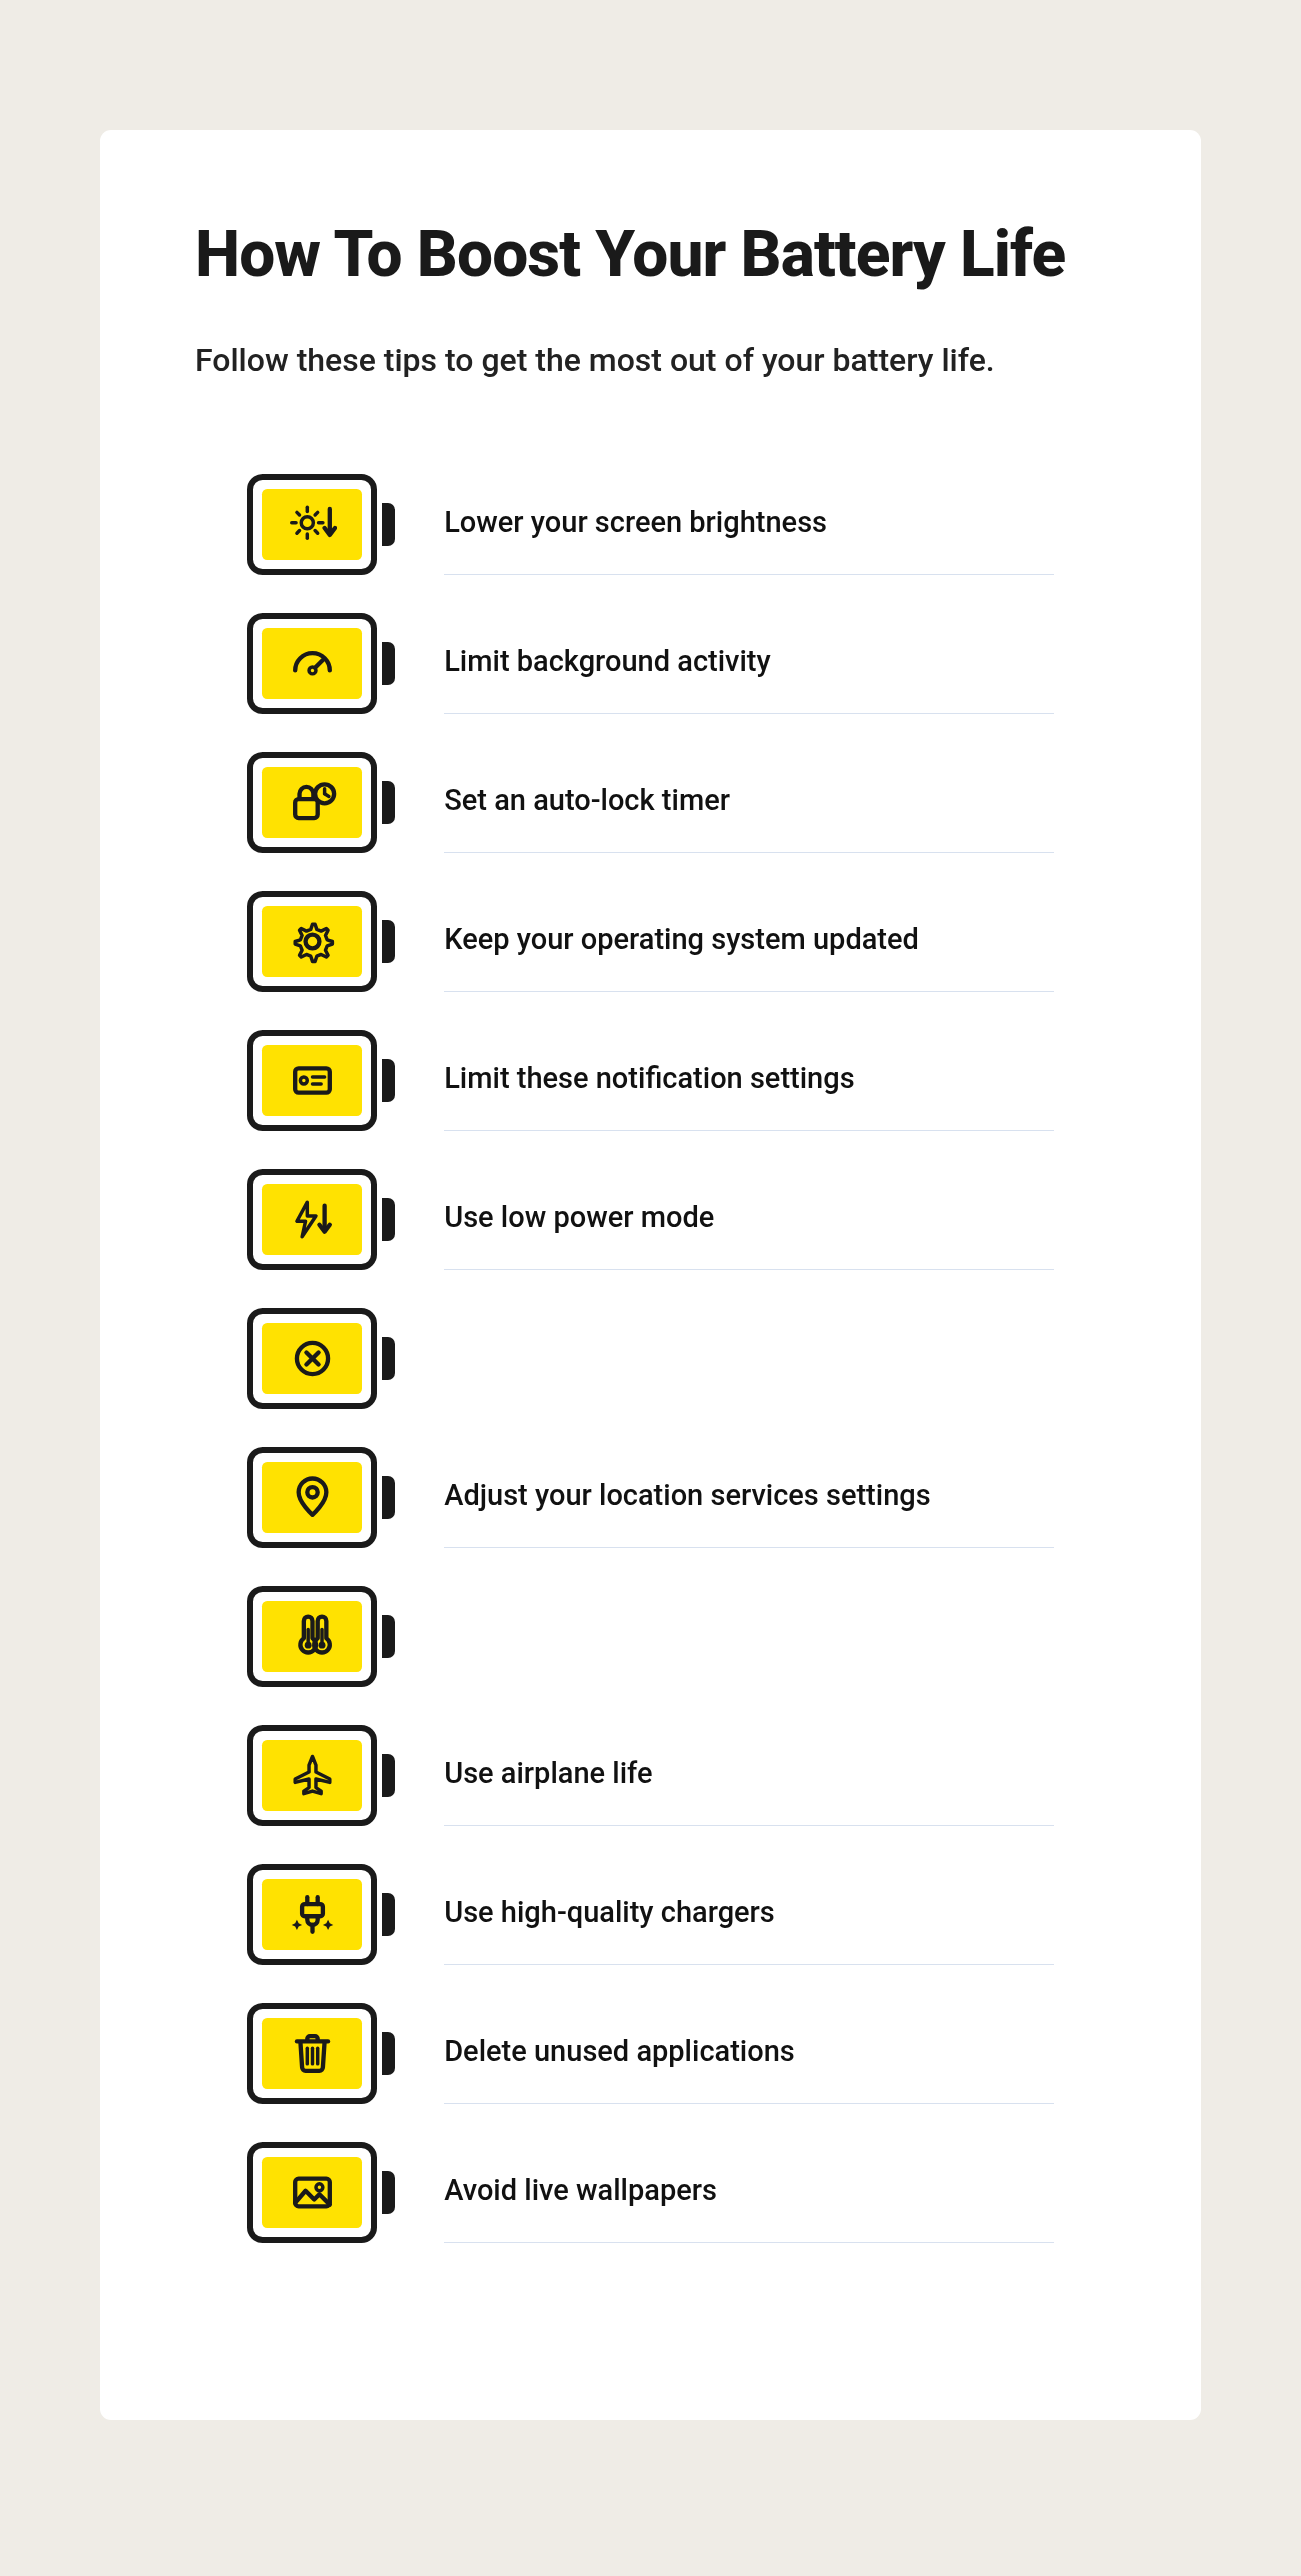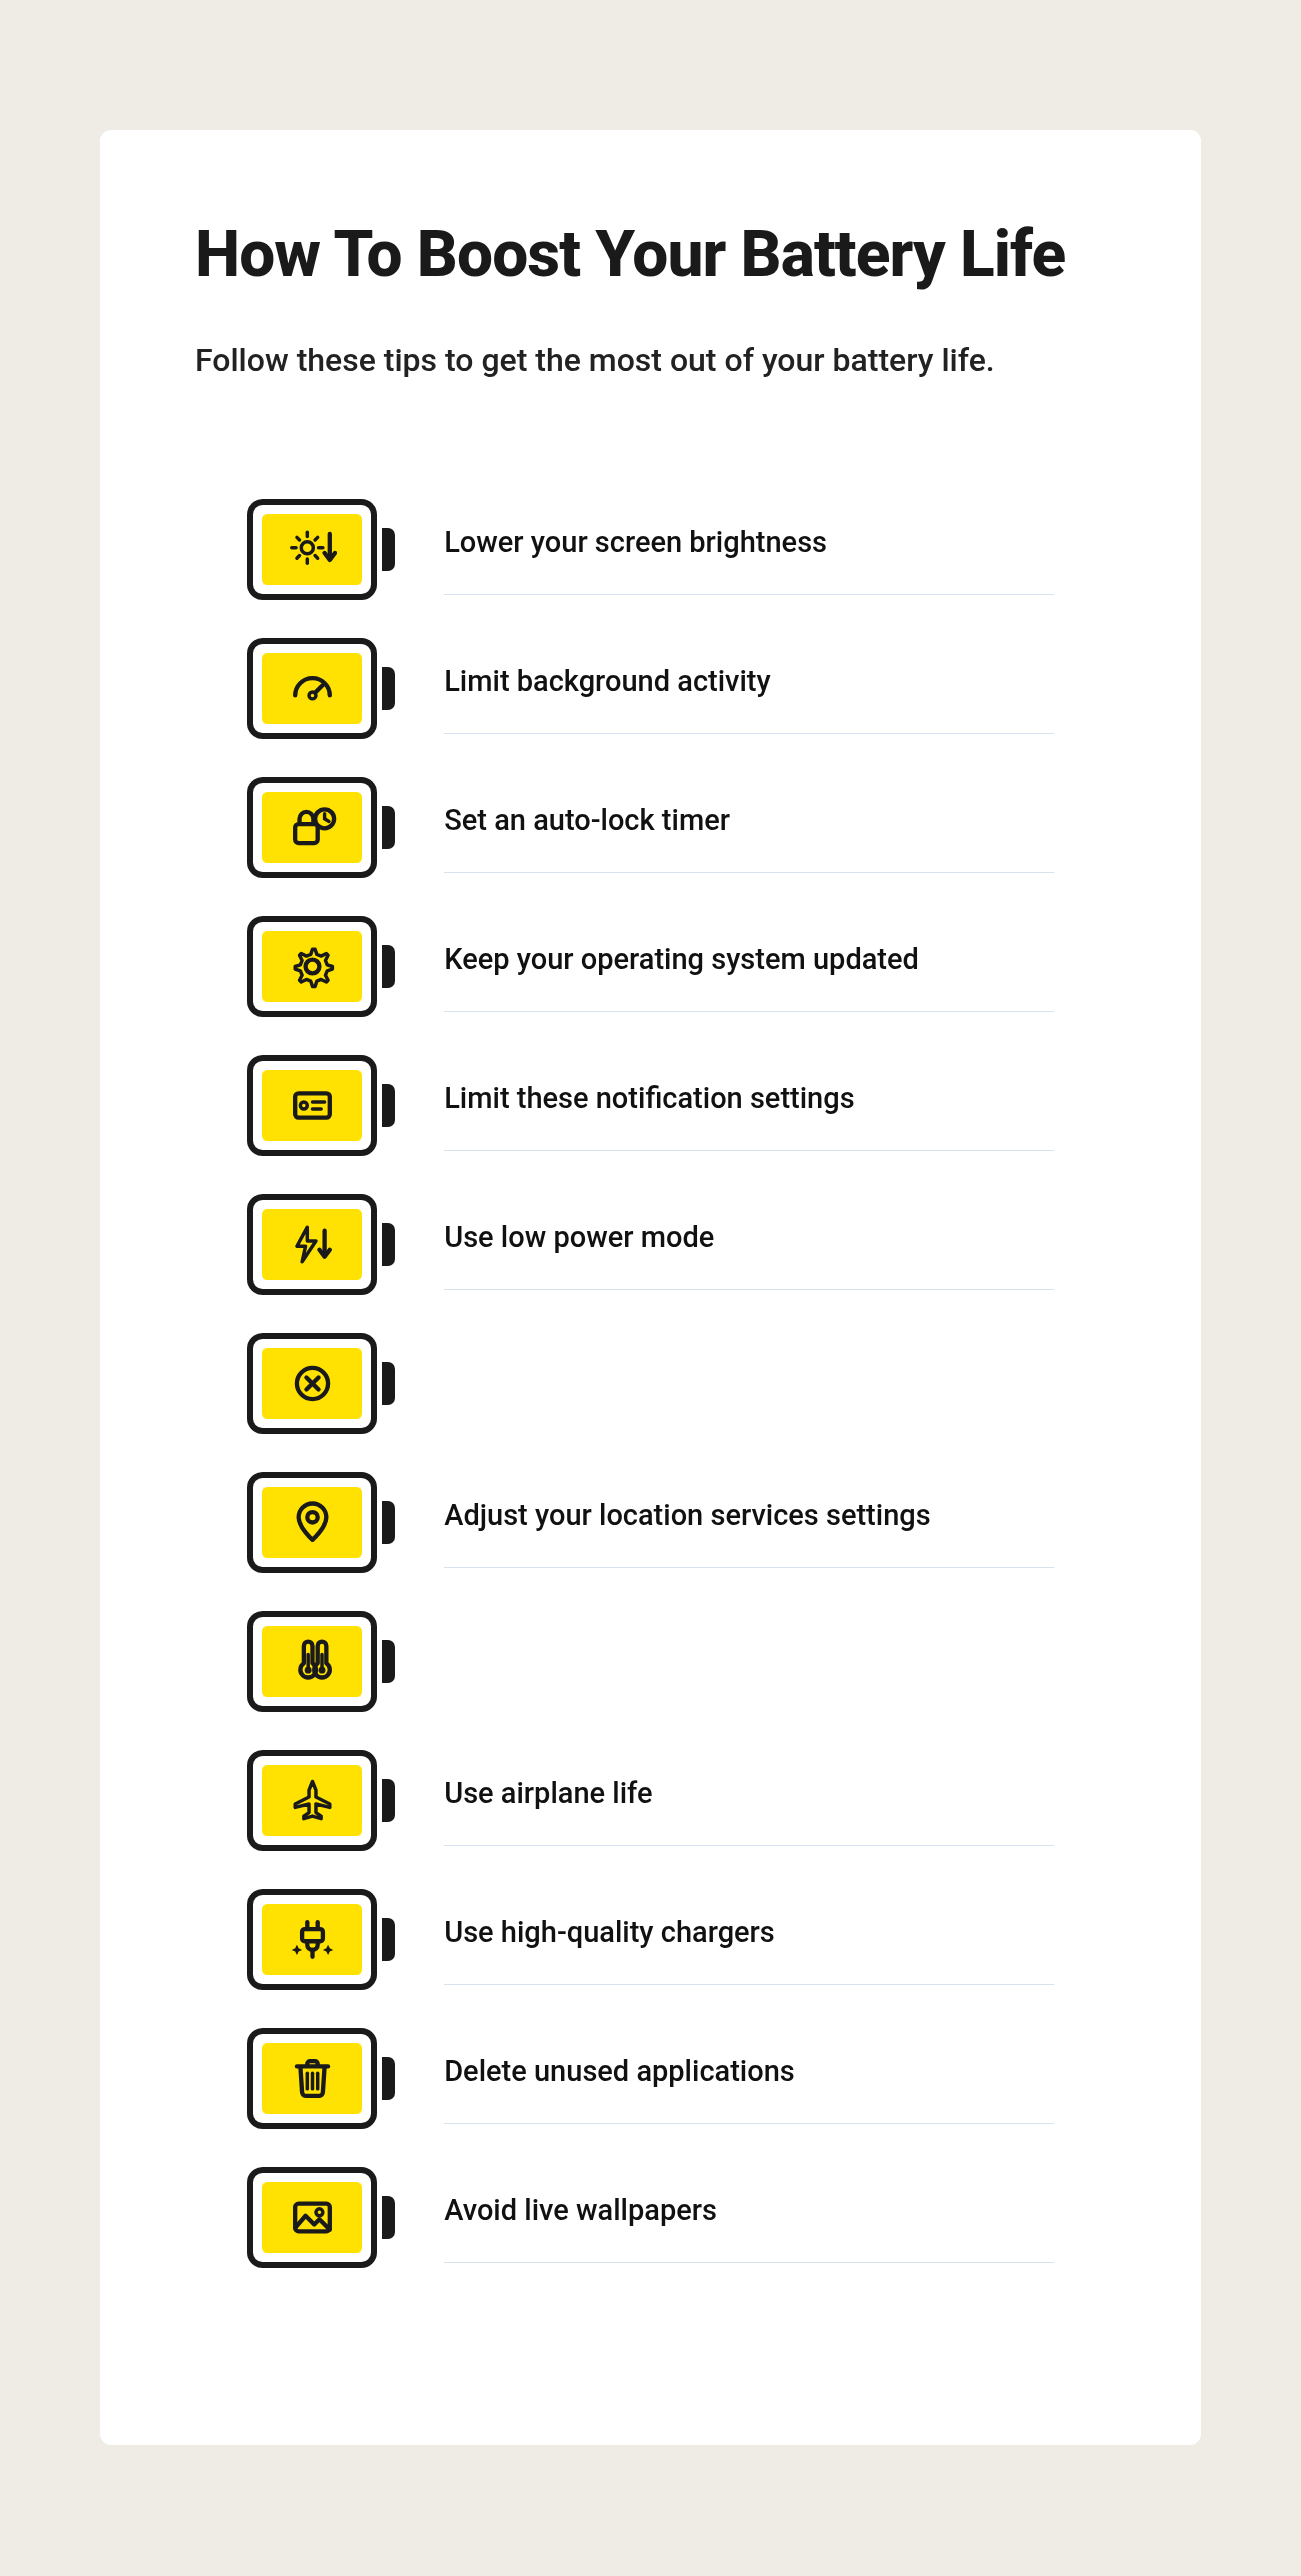--- a/index.html
+++ b/index.html
@@ -21,29 +21,29 @@
   .title {
     font-size: 64px;
     font-weight: 800;
     letter-spacing: -0.9px;
     margin-bottom: 49px;
   }
   .subtitle {
     font-size: 32px;
     font-weight: 500;
     color: #222;
-    margin-bottom: 120px;
+    margin-bottom: 95px;
   }
   .tips {
     padding-left: 52px;
     padding-right: 52px;
   }
   .tip-row {
     display: flex;
-    align-items: flex-start;
+    align-items: flex-end;
     gap: 49px;
     margin-bottom: 38px;
   }
   .tip-text-wrap {
     flex: 1;
     padding-bottom: 35px;
     border-bottom: 0.9px solid #d8e1ef;
     padding-top: 26px;
   }
   .tip-text {

